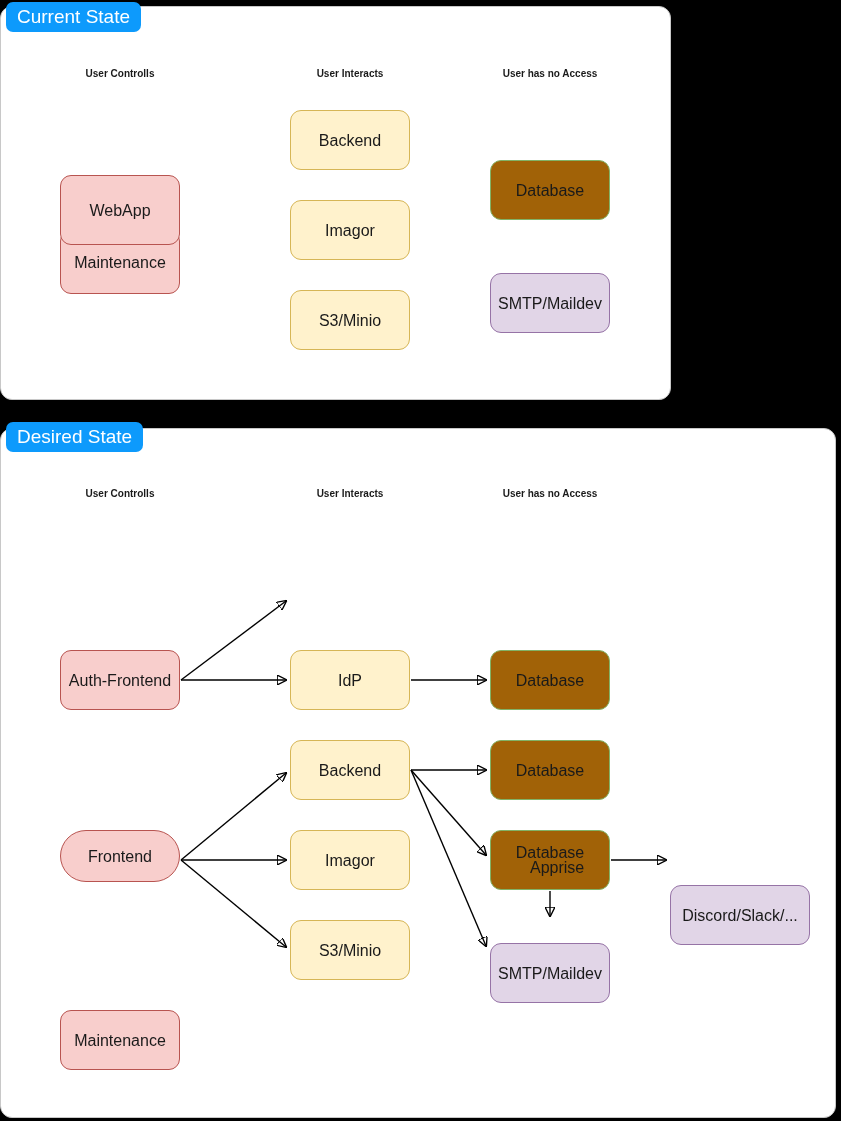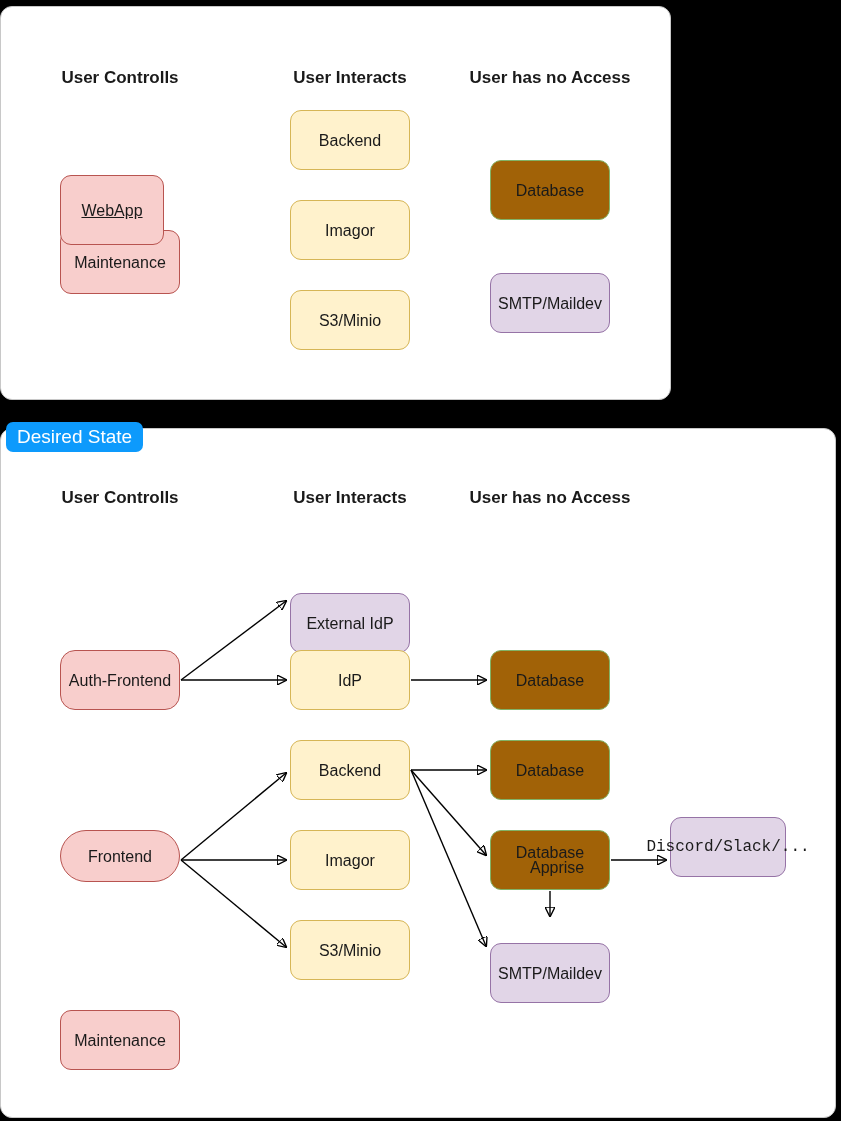--- a/index.html
+++ b/index.html
@@ -31,21 +31,21 @@
     border-radius: 7px;
     font-size: 19px;
     line-height: 19px;
     padding: 5px 11px 6px 11px;
     white-space: nowrap;
     font-family: "Liberation Sans", sans-serif;
     z-index: 30;
   }
   .col-head {
     position: absolute;
-    font-size: 17px;
+    font-size: 10px;
     font-weight: bold;
     color: #1a1a1a;
     text-align: center;
     white-space: nowrap;
     transform: translateX(-50%);
     font-family: "Liberation Sans", sans-serif;
   }
   .node {
     position: absolute;
     box-sizing: border-box;
@@ -75,26 +75,27 @@
   }
   .edges path, .edges line { stroke: #000000; stroke-width: 1.4px; fill: none; }
 </style>
 </head>
 <body>
 
 <div id="canvas">
 
   <div class="panel" style="left:0px; top:6px; width:671px; height:394px;"></div>
 
+  <div class="panel-tab" style="left:6px; top:2px;">Current State</div>
 
   <div class="col-head" style="left:120px; top:68px;">User Controlls</div>
   <div class="col-head" style="left:350px; top:68px;">User Interacts</div>
   <div class="col-head" style="left:550px; top:68px;">User has no Access</div>
 
-  <div class="node pink" style="left:60px; top:175px; width:104px; height:70px; z-index:12;text-decoration:underline;">WebApp</div>
+  <div class="node pink" style="left:60px; top:175px; width:120px; height:70px; z-index:12;">WebApp</div>
   <div class="node pink" style="left:60px; top:230px; width:120px; height:64px; z-index:11;">Maintenance</div>
 
   <div class="node yellow" style="left:290px; top:110px; width:120px; height:60px;">Backend</div>
   <div class="node yellow" style="left:290px; top:200px; width:120px; height:60px;">Imagor</div>
   <div class="node yellow" style="left:290px; top:290px; width:120px; height:60px;">S3/Minio</div>
 
   <div class="node green" style="left:490px; top:160px; width:120px; height:60px;">Database</div>
   <div class="node purple" style="left:490px; top:250px; width:120px; height:60px;">SMTP/Maildev</div>
 
   <div class="panel" style="left:0px; top:428px; width:836px; height:690px;"></div>
@@ -128,30 +129,29 @@
 
     <line x1="411" y1="770" x2="486" y2="855" marker-end="url(#arrow)"></line>
 
     <line x1="411" y1="770" x2="486" y2="946" marker-end="url(#arrow)"></line>
 
     <line x1="611" y1="860" x2="666" y2="860" marker-end="url(#arrow)"></line>
 
     <line x1="550" y1="891" x2="550" y2="916" marker-end="url(#arrow)"></line>
   </svg>
 
-  <div class="node pink" style="left:60px; top:650px; width:120px; height:60px;border-radius:15px;">Auth-Frontend</div>
+  <div class="node pink" style="left:60px; top:650px; width:120px; height:60px;">Auth-Frontend</div>
   <div class="node pink" style="left:60px; top:830px; width:120px; height:52px;border-radius:26px;">Frontend</div>
   <div class="node pink" style="left:60px; top:1010px; width:120px; height:60px;">Maintenance</div>
 
-  <div class="node purple" style="left:290px; top:570px; width:120px; height:60px;">External IdP</div>
   <div class="node yellow" style="left:290px; top:650px; width:120px; height:60px;">IdP</div>
   <div class="node yellow" style="left:290px; top:740px; width:120px; height:60px;">Backend</div>
   <div class="node yellow" style="left:290px; top:830px; width:120px; height:60px;">Imagor</div>
   <div class="node yellow" style="left:290px; top:920px; width:120px; height:60px;">S3/Minio</div>
 
   <div class="node green" style="left:490px; top:650px; width:120px; height:60px;">Database</div>
   <div class="node green" style="left:490px; top:740px; width:120px; height:60px;">Database</div>
   <div class="node green" style="left:490px; top:830px; width:120px; height:60px; white-space:pre-line;">Database
 Apprise</div>
   <div class="node purple" style="left:490px; top:920px; width:120px; height:60px;">SMTP/Maildev</div>
-  <div class="node purple" style="left:670px; top:794px; width:116px; height:60px;font-family:Liberation Mono, monospace;">Discord/Slack/...</div>
+  <div class="node purple" style="left:670px; top:862px; width:140px; height:60px;">Discord/Slack/...</div>
 
 </div>
 
 </body></html>

